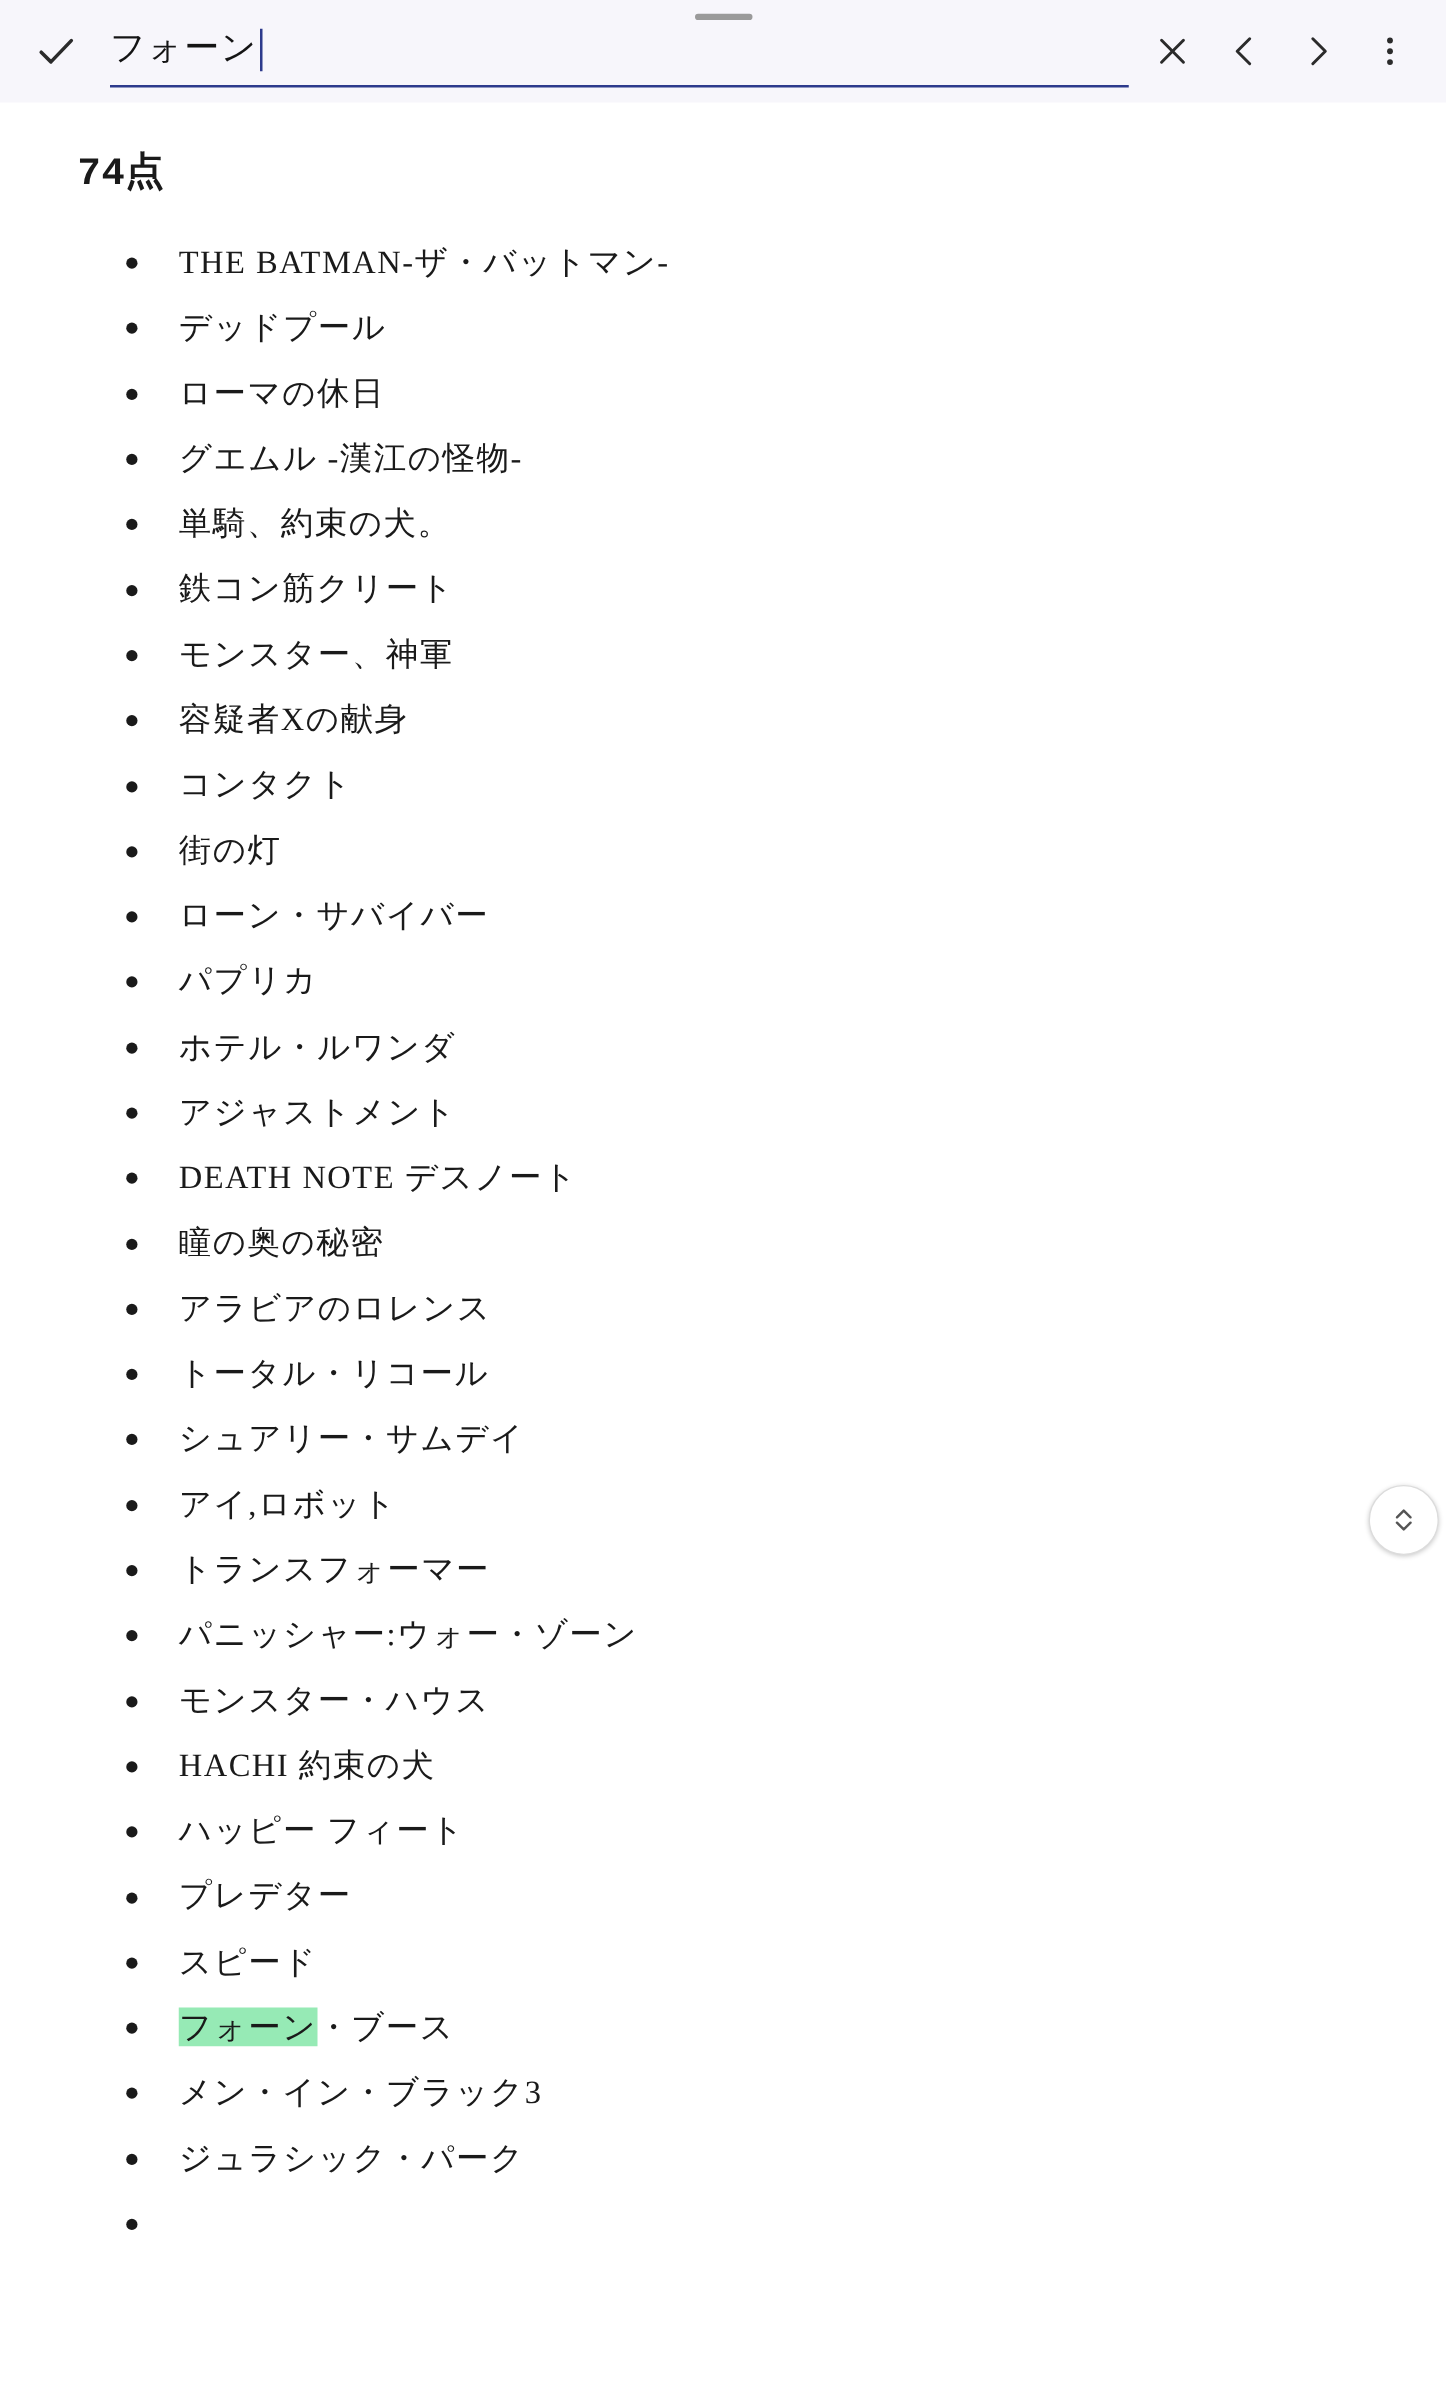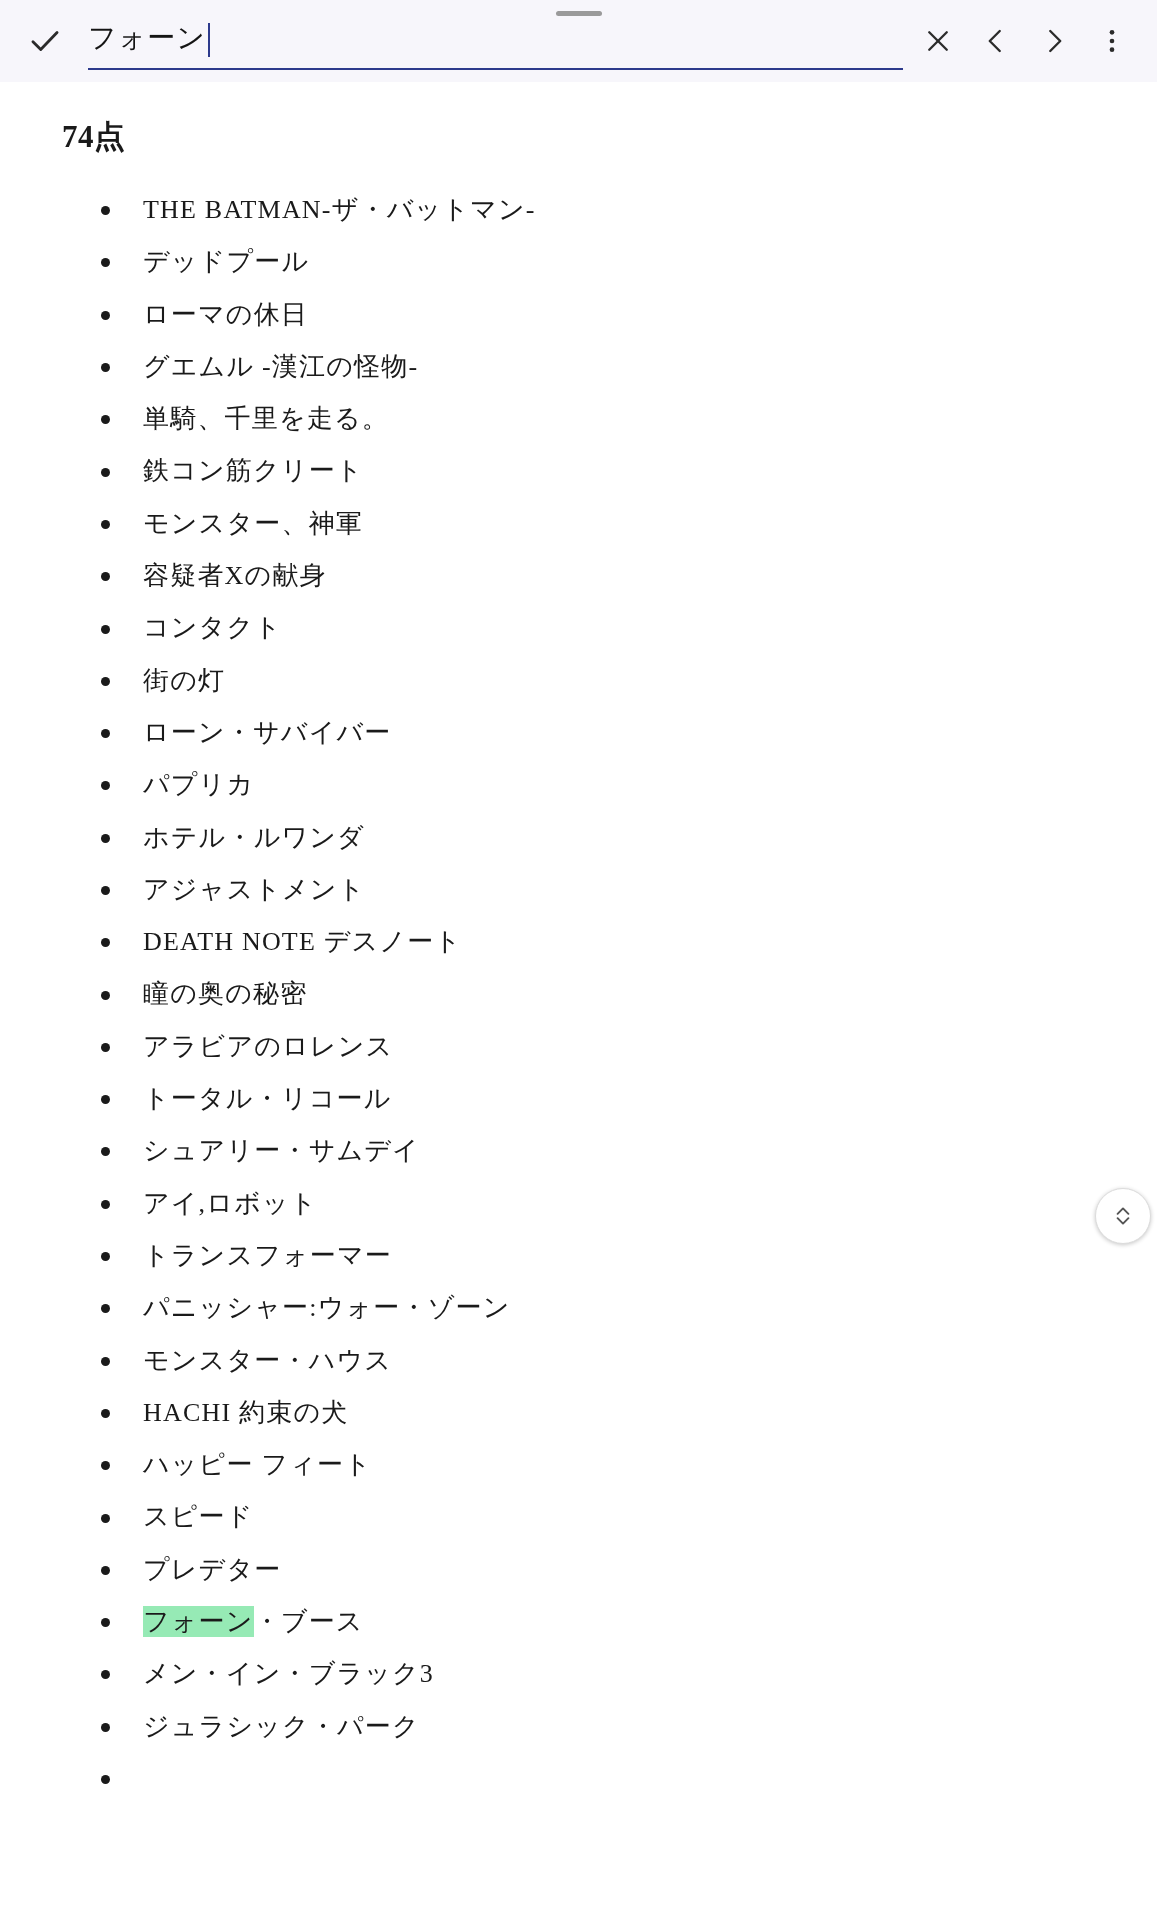--- a/index.html
+++ b/index.html
@@ -72,21 +72,21 @@
     margin-left: 2px;
     vertical-align: middle;
   }
 
   
   .doc {
     padding: 0 0 0 0;
     position: relative;
   }
   .doc-title {
-    font-family: Liberation Serif, serif;
+    font-family: Liberation Mono, monospace;
     font-weight: bold;
     font-size: 31px;
     margin: 34px 0 0 62px;
     letter-spacing: 0.5px;
   }
   ul.list {
     list-style: none;
     margin: 26px 0 0 0;
     padding: 0;
   }
@@ -177,43 +177,43 @@
   </div>
 </div>
 
 <div class="doc">
   <div class="doc-title">74点</div>
   <ul class="list" id="movie-list">
       <li><span>THE BATMAN-ザ・バットマン-</span></li>
       <li><span>デッドプール</span></li>
       <li><span>ローマの休日</span></li>
       <li><span>グエムル -漢江の怪物-</span></li>
-      <li><span>単騎、千里を走る。</span></li>
+      <li><span>単騎、約束の犬。</span></li>
       <li><span>鉄コン筋クリート</span></li>
       <li><span>モンスター、神軍</span></li>
       <li><span>容疑者Xの献身</span></li>
       <li><span>コンタクト</span></li>
       <li><span>街の灯</span></li>
       <li><span>ローン・サバイバー</span></li>
       <li><span>パプリカ</span></li>
       <li><span>ホテル・ルワンダ</span></li>
       <li><span>アジャストメント</span></li>
       <li><span>DEATH NOTE デスノート</span></li>
       <li><span>瞳の奥の秘密</span></li>
       <li><span>アラビアのロレンス</span></li>
       <li><span>トータル・リコール</span></li>
       <li><span>シュアリー・サムデイ</span></li>
       <li><span>アイ,ロボット</span></li>
       <li><span>トランスフォーマー</span></li>
       <li><span>パニッシャー:ウォー・ゾーン</span></li>
       <li><span>モンスター・ハウス</span></li>
       <li><span>HACHI 約束の犬</span></li>
       <li><span>ハッピー フィート</span></li>
+      <li><span>プレデター</span></li>
       <li><span>スピード</span></li>
-      <li><span>プレデター</span></li>
       <li><span class="hl">フォーン</span><span>・ブース</span></li>
       <li><span>メン・イン・ブラック3</span></li>
       <li><span>ジュラシック・パーク</span></li>
       <li></li>
     </ul>
 </div>
 
 <div class="scroll-handle">
   <svg width="26" height="26" viewBox="0 0 24 24" fill="none" stroke="currentColor" stroke-width="1.8" stroke-linecap="round" stroke-linejoin="round">
     <polyline points="7 10 12 5 17 10"></polyline>

